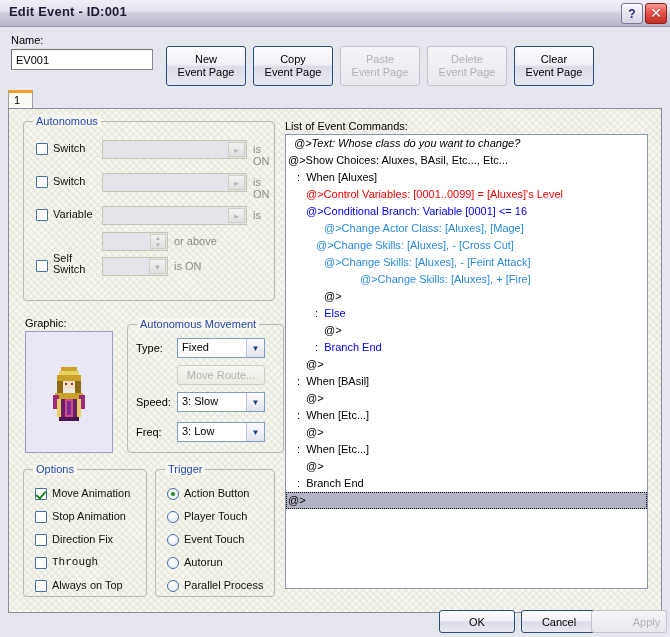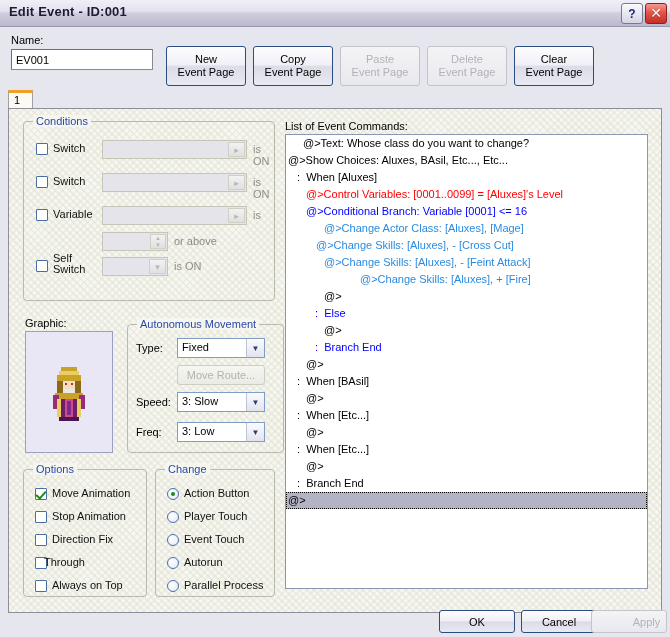--- a/index.html
+++ b/index.html
@@ -282,21 +282,21 @@
     <div class="tabstrip">
       <div class="tab">
         <span>1</span>
       </div>
       <div class="tab-filler"></div>
     </div>
 
     <div class="panel-body">
 
       <div class="group" id="g-conditions">
-        <div class="glabel">Conditions</div>
+        <div class="glabel">Autonomous</div>
 
         <div class="cbox" style="left:12px;top:21px;"></div>
         <div class="cb-label" style="left:29px;top:20px;">Switch</div>
         <div class="field-dis" style="left:78px;top:18px;width:145px;height:19px;">
           <div class="field-btn">▸</div>
         </div>
         <div class="suffix" style="left:229px;top:21px;">is ON</div>
 
         <div class="cbox" style="left:12px;top:54px;"></div>
         <div class="cb-label" style="left:29px;top:53px;">Switch</div>
@@ -384,48 +384,48 @@
         <div class="cbox checked" style="left:11px;top:18px;"></div>
         <div class="cb-label" style="left:28px;top:17px;">Move Animation</div>
 
         <div class="cbox" style="left:11px;top:41px;"></div>
         <div class="cb-label" style="left:28px;top:40px;">Stop Animation</div>
 
         <div class="cbox" style="left:11px;top:64px;"></div>
         <div class="cb-label" style="left:28px;top:63px;">Direction Fix</div>
 
         <div class="cbox" style="left:11px;top:87px;"></div>
-        <div class="cb-label" style="left:20px;top:86px;">Through</div>
+        <div class="cb-label" style="left:28px;top:86px;font-family:Liberation Mono, monospace;">Through</div>
 
         <div class="cbox" style="left:11px;top:110px;"></div>
         <div class="cb-label" style="left:28px;top:109px;">Always on Top</div>
       </div>
 
       <div class="group" id="g-trigger">
-        <div class="glabel">Change</div>
+        <div class="glabel">Trigger</div>
 
         <div class="radio sel" style="left:11px;top:18px;"></div>
         <div class="cb-label" style="left:28px;top:17px;">Action Button</div>
 
         <div class="radio" style="left:11px;top:41px;"></div>
         <div class="cb-label" style="left:28px;top:40px;">Player Touch</div>
 
         <div class="radio" style="left:11px;top:64px;"></div>
         <div class="cb-label" style="left:28px;top:63px;">Event Touch</div>
 
         <div class="radio" style="left:11px;top:87px;"></div>
         <div class="cb-label" style="left:28px;top:86px;">Autorun</div>
 
         <div class="radio" style="left:11px;top:110px;"></div>
         <div class="cb-label" style="left:28px;top:109px;">Parallel Process</div>
       </div>
 
       <div class="cmd-title">List of Event Commands:</div>
       <div class="cmd-list" id="cmd-list">
-          <div class="cmd-line" style="color: rgb(0, 0, 0); padding-left: 17px;">@&gt;Text: Whose class do you want to change?</div>
+          <div class="cmd-line" style="color: rgb(0, 0, 0); padding-left: 8px; font-style: italic;">@&gt;Text: Whose class do you want to change?</div>
           <div class="cmd-line" style="color: rgb(0, 0, 0); padding-left: 2px;">@&gt;Show Choices: Aluxes, BAsil, Etc..., Etc...</div>
           <div class="cmd-line" style="color: rgb(0, 0, 0); padding-left: 11px;">:  When [Aluxes]</div>
           <div class="cmd-line" style="color: rgb(255, 0, 0); padding-left: 20px;">@&gt;Control Variables: [0001..0099] = [Aluxes]'s Level</div>
           <div class="cmd-line" style="color: rgb(0, 0, 255); padding-left: 20px;">@&gt;Conditional Branch: Variable [0001] &lt;= 16</div>
           <div class="cmd-line" style="color: rgb(42, 139, 224); padding-left: 38px;">@&gt;Change Actor Class: [Aluxes], [Mage]</div>
           <div class="cmd-line" style="color: rgb(42, 139, 224); padding-left: 30px;">@&gt;Change Skills: [Aluxes], - [Cross Cut]</div>
           <div class="cmd-line" style="color: rgb(42, 139, 224); padding-left: 38px;">@&gt;Change Skills: [Aluxes], - [Feint Attack]</div>
           <div class="cmd-line" style="color: rgb(42, 139, 224); padding-left: 38px; margin-left: 36px;">@&gt;Change Skills: [Aluxes], + [Fire]</div>
           <div class="cmd-line" style="color: rgb(0, 0, 0); padding-left: 38px;">@&gt;</div>
           <div class="cmd-line" style="color: rgb(0, 0, 255); padding-left: 29px;">:  Else</div>

